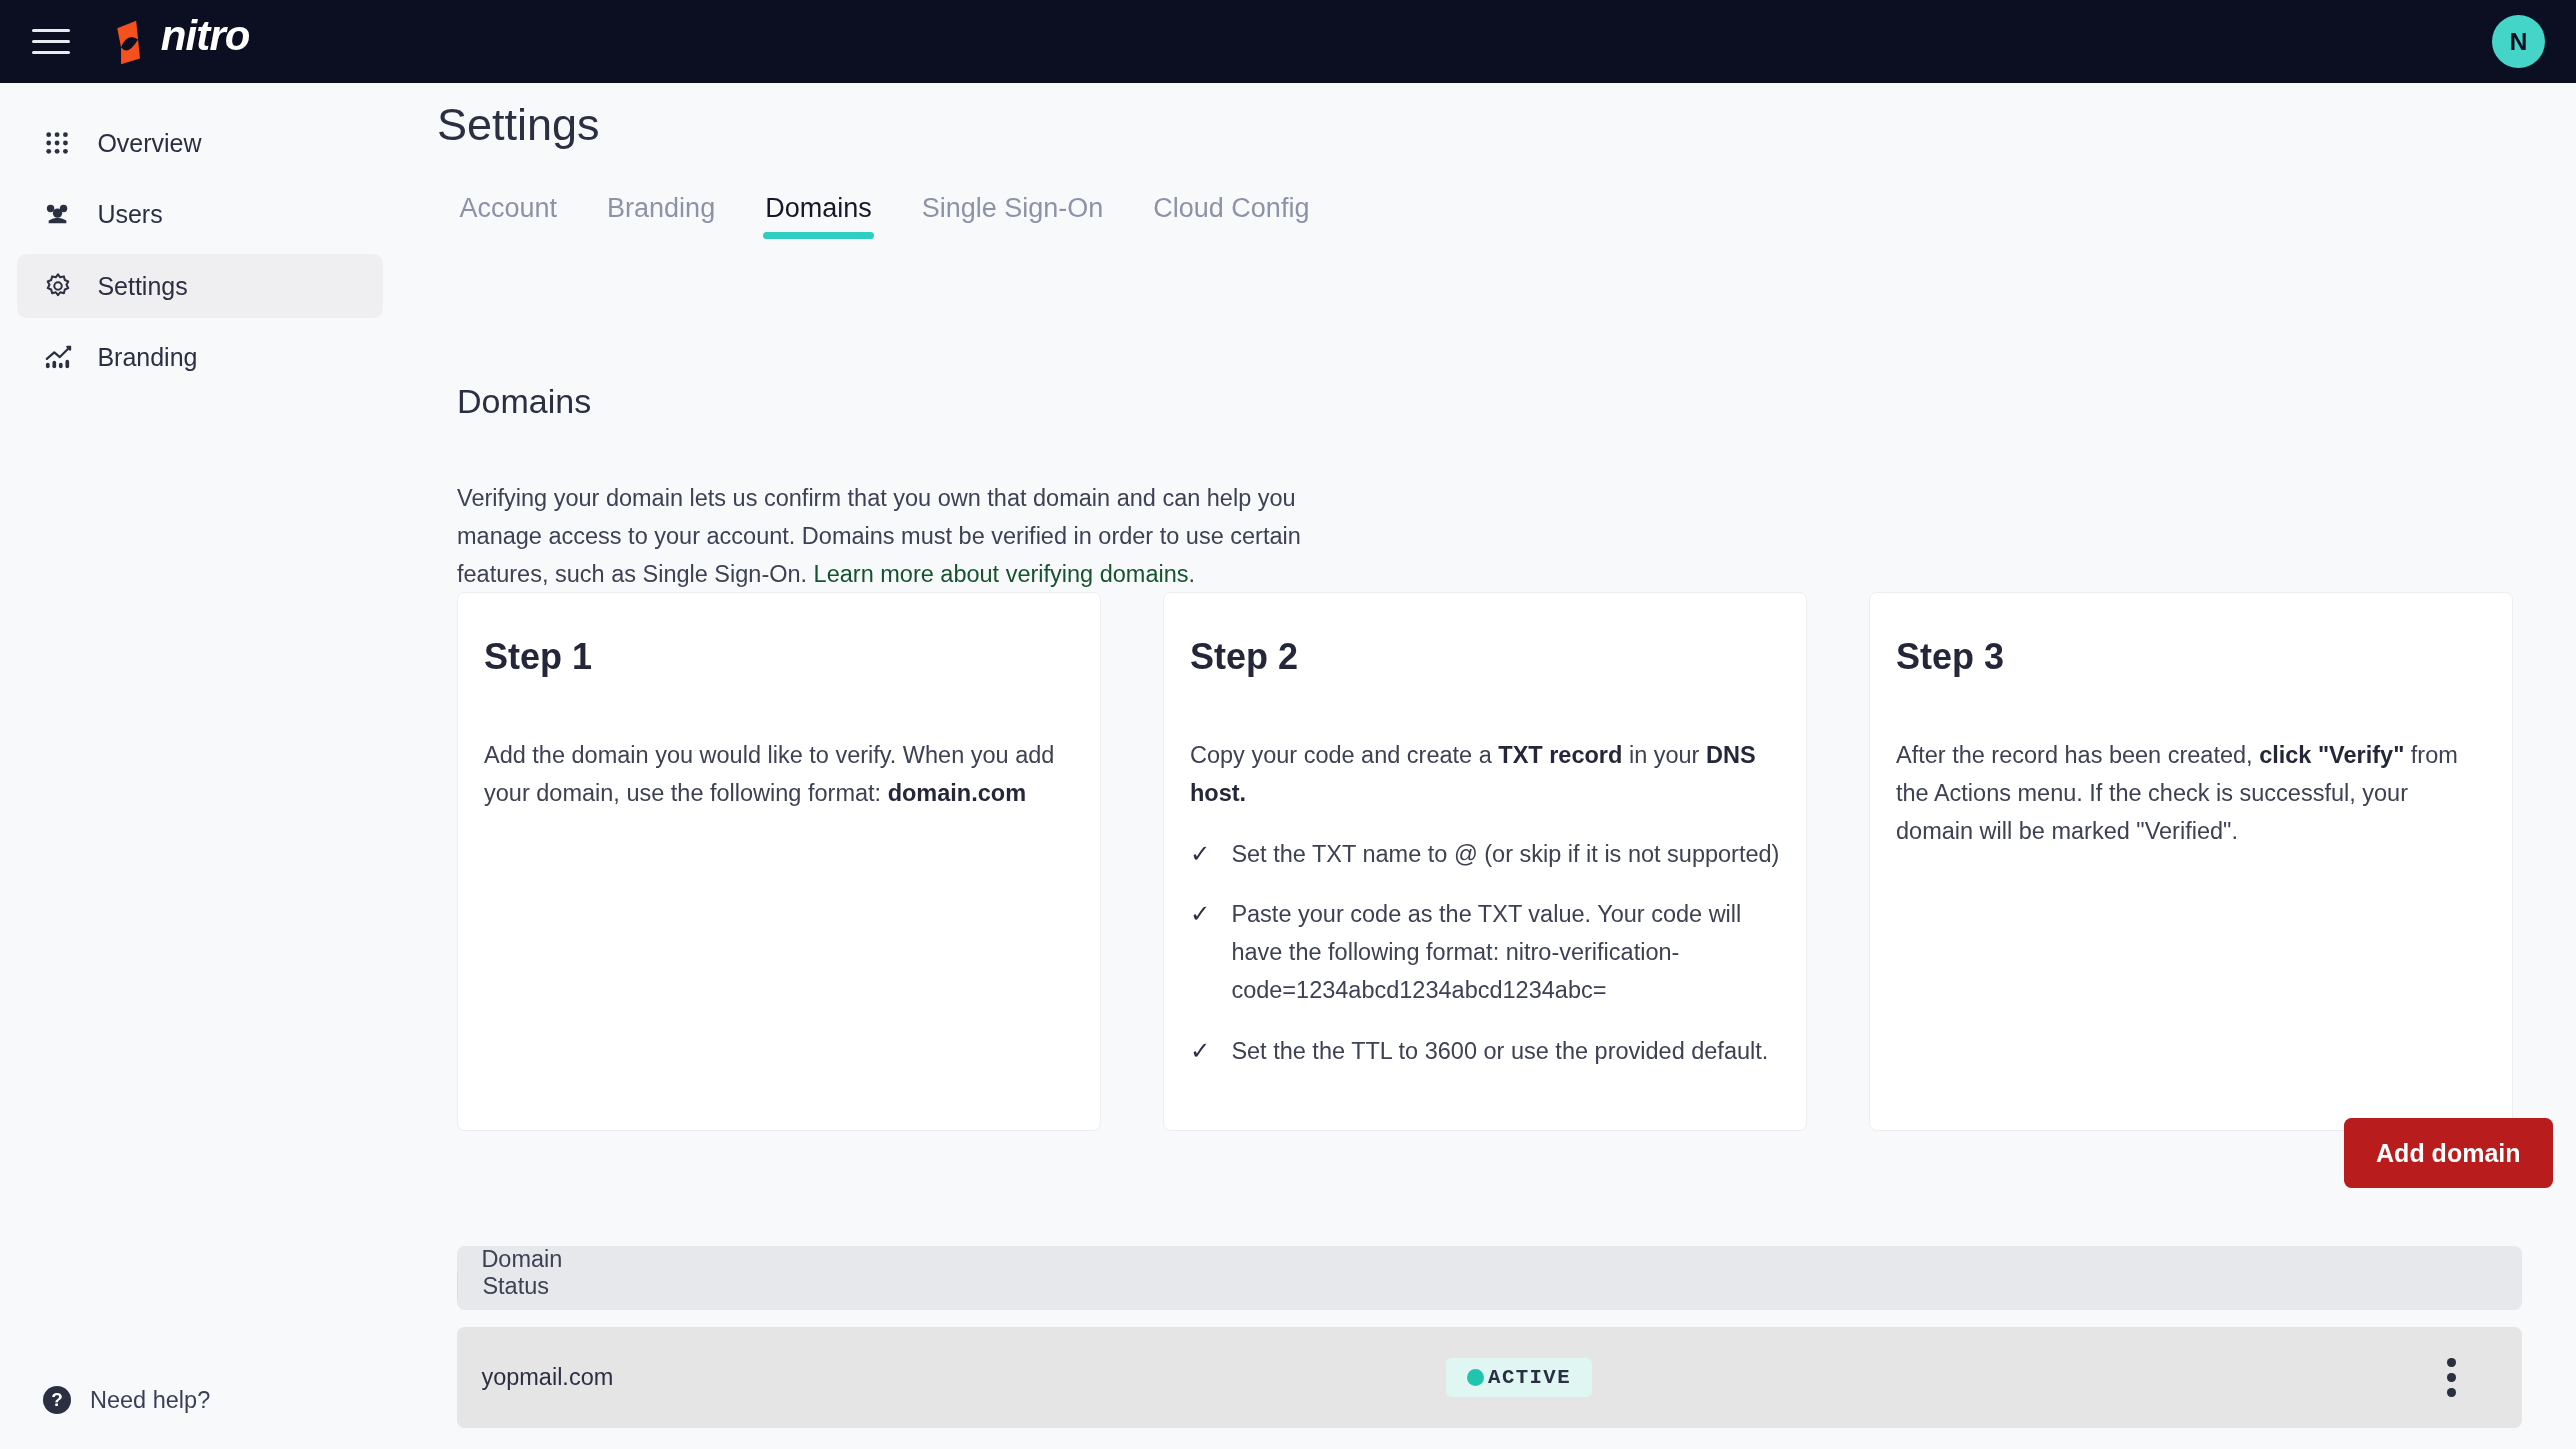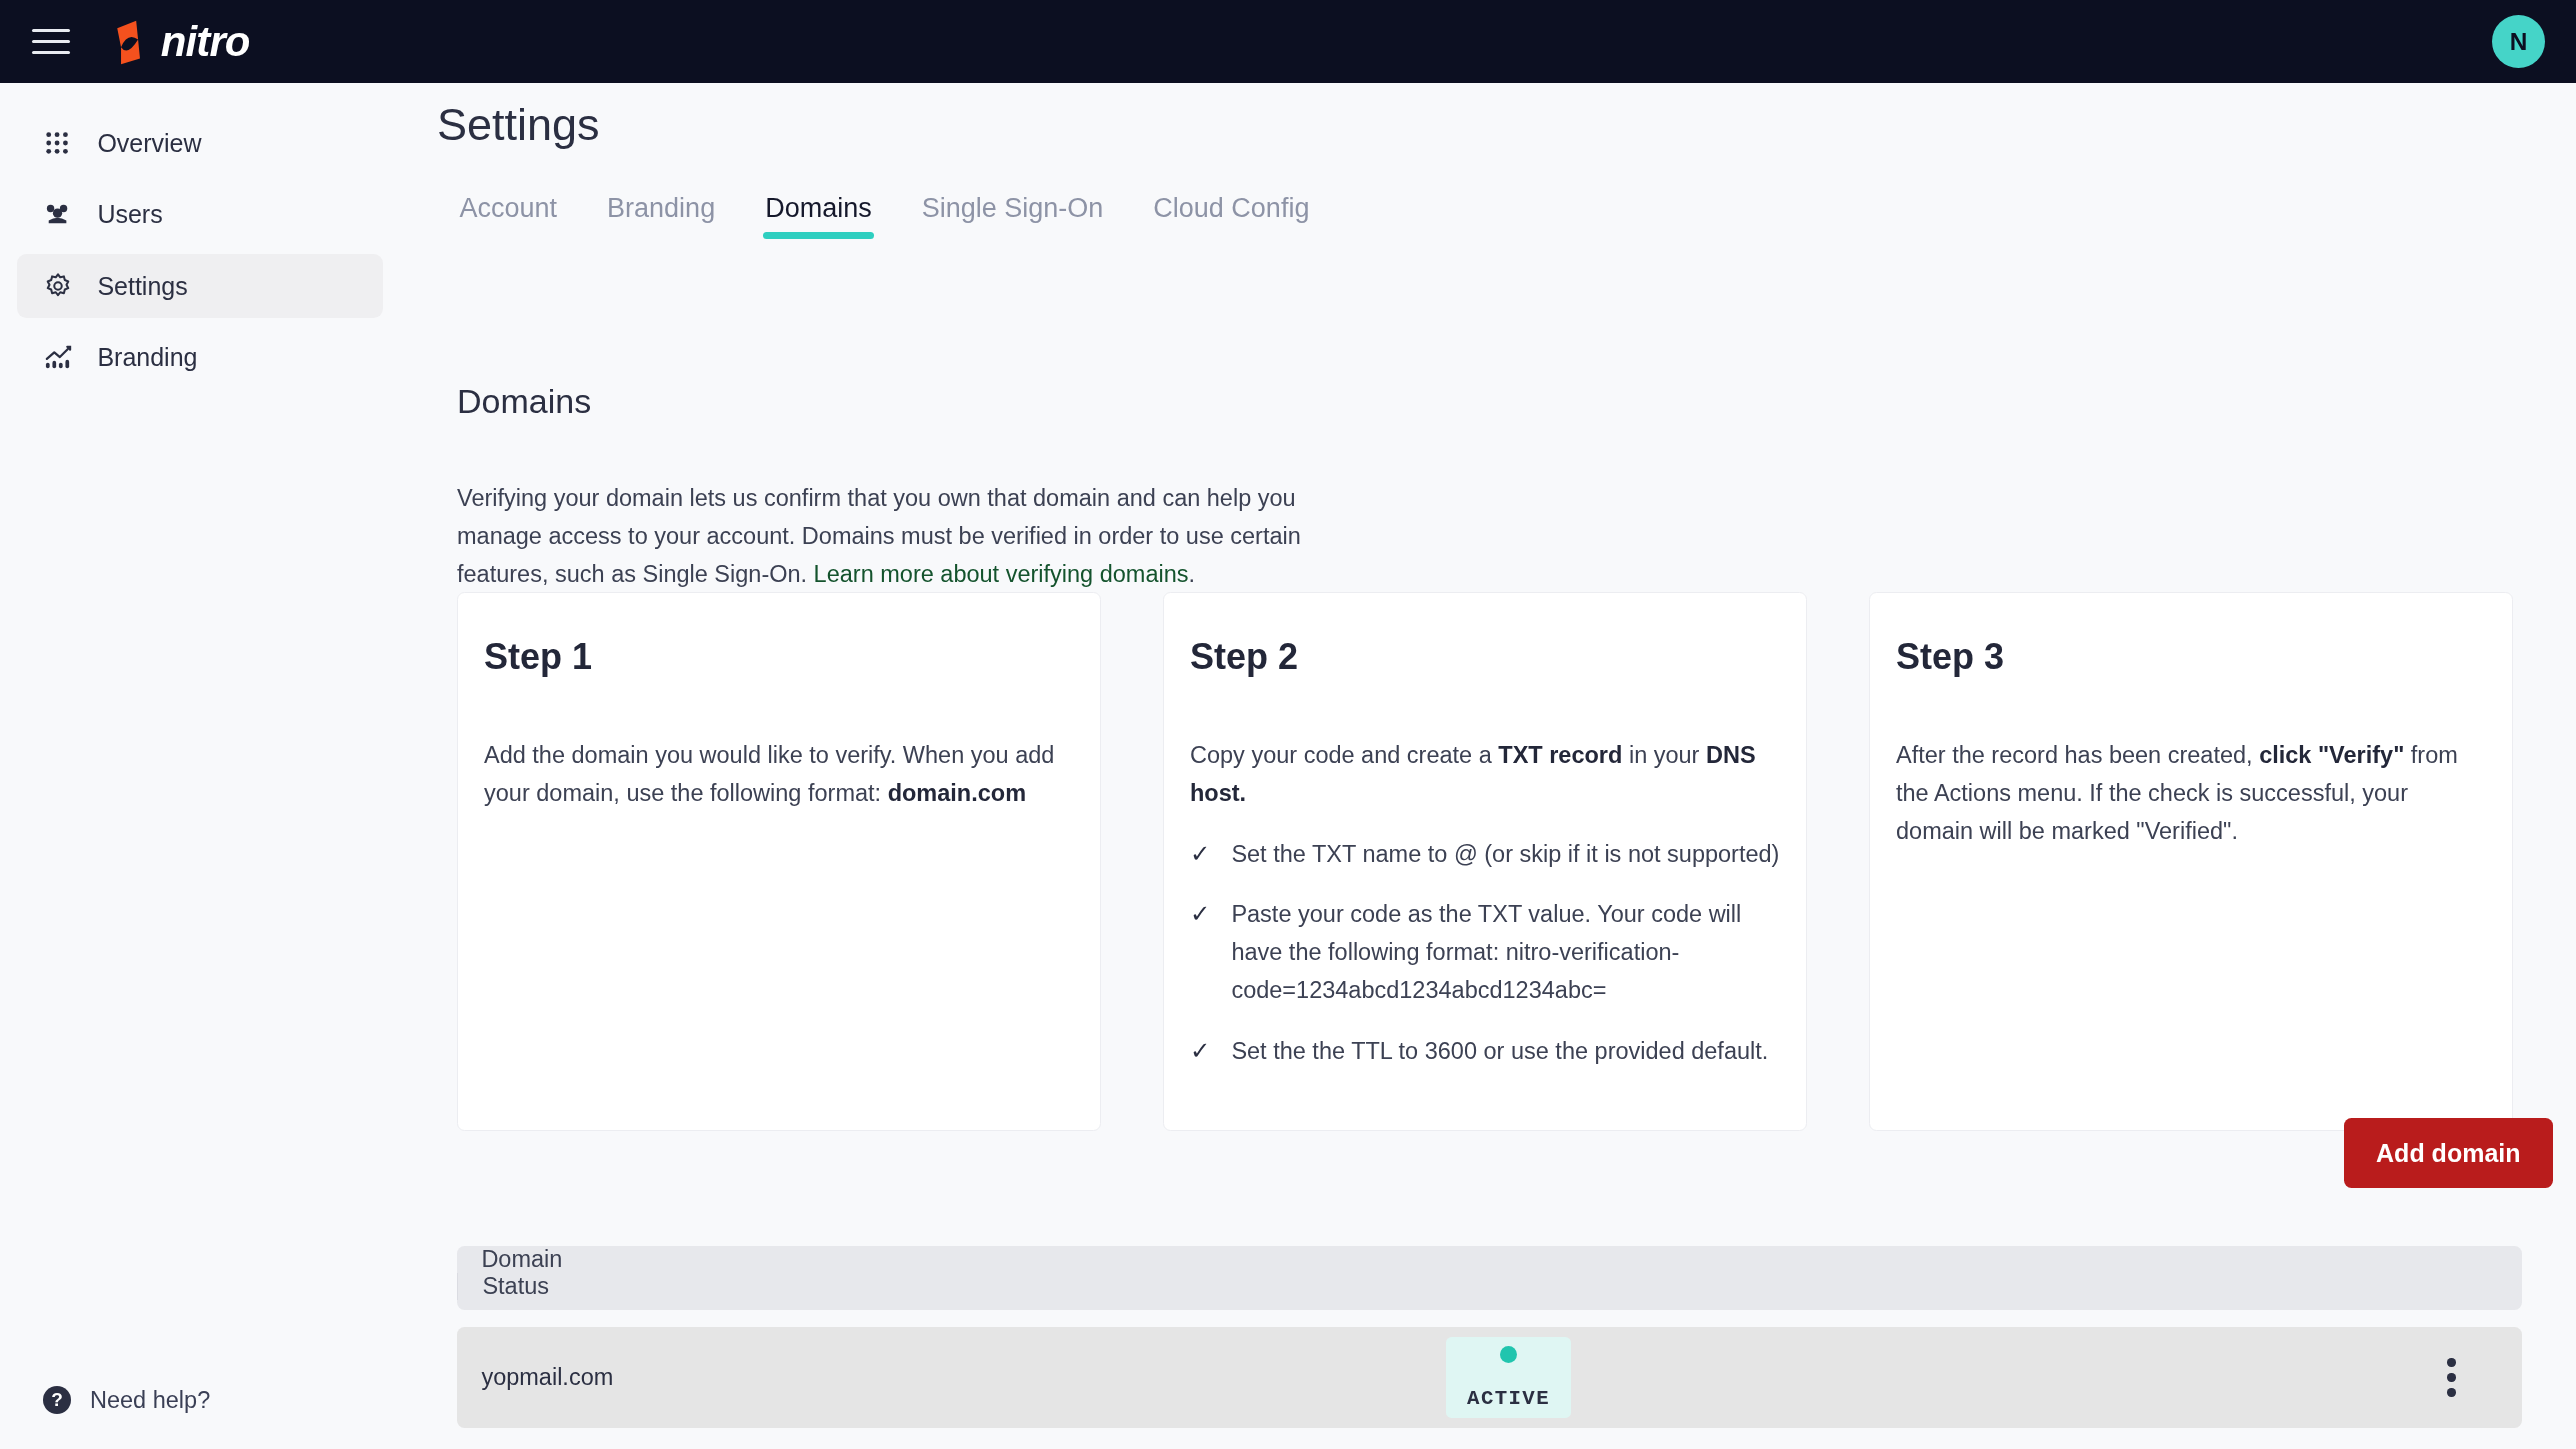--- a/index.html
+++ b/index.html
@@ -17,21 +17,21 @@
     width: 2576px; height: 83px;
     background: #0C0F21;
     display: flex; align-items: center;
   }
   .hamburger {
     margin-left: 32px; width: 38px; height: 32px;
     display: flex; flex-direction: column; justify-content: space-between;
     padding: 3.8px 0; cursor: pointer;
   }
   .hamburger span { display: block; height: 2.8px; width: 38px; background: #E9EBF1; border-radius: 1.9px; }
-  .brand { margin-left: 34px; display: flex; align-items: center; gap: 3.8px; }
+  .brand { margin-left: 34px; display: flex; align-items: flex-start; gap: 3.8px; }
   .brand svg { display: block; }
   .brand-word {
     font-size: 42px; font-weight: bold; font-style: italic;
     color: #FFFFFF; letter-spacing: -0.9px; line-height: 1;
   }
   .avatar {
     position: absolute; right: 31px; top: 15px;
     width: 53px; height: 53px; border-radius: 50%;
     background: #45D4C8; color: #0C0F21;
     display: flex; align-items: center; justify-content: center;
@@ -140,22 +140,22 @@
   .th.c3 { width: 141px; border-left: 0.9px solid #DBDCE2; }
   .trow {
     display: flex; align-items: center; height: 101px; margin-top: 17px;
     background: #e5e5e5; border-radius: 7.5px;
   }
   .td { display: flex; align-items: center; padding-left: 24.4px; font-size: 23.5px; color: #2B2F42; }
   .td.c1 { width: 965px; }
   .td.c2 { width: 959px; }
   .td.c3 { width: 141px; justify-content: center; padding-left: 0; }
   .badge {
-    display: inline-flex; align-items: center; gap: 24px;
-    background: #DFF6F3; border-radius: 5.6px; padding: 8.4px 20.7px; flex-direction: column;
+    display: inline-flex; align-items: center; gap: 4px;
+    background: #DFF6F3; border-radius: 5.6px; padding: 8.4px 20.7px;
   }
   .badge-dot { width: 17px; height: 17px; border-radius: 50%; background: #21C5AE; }
   .badge-text {
     font-family: "Liberation Mono", monospace;
     font-size: 20.7px; font-weight: bold; letter-spacing: 1.4px; color: #2B2F42;
   }
   .kebab { display: flex; flex-direction: column; gap: 6.6px; cursor: pointer; padding: 7.5px; }
   .kebab i { width: 8.4px; height: 8.4px; border-radius: 50%; background: #2B2F42; display: block; }
 </style>
 </head>

